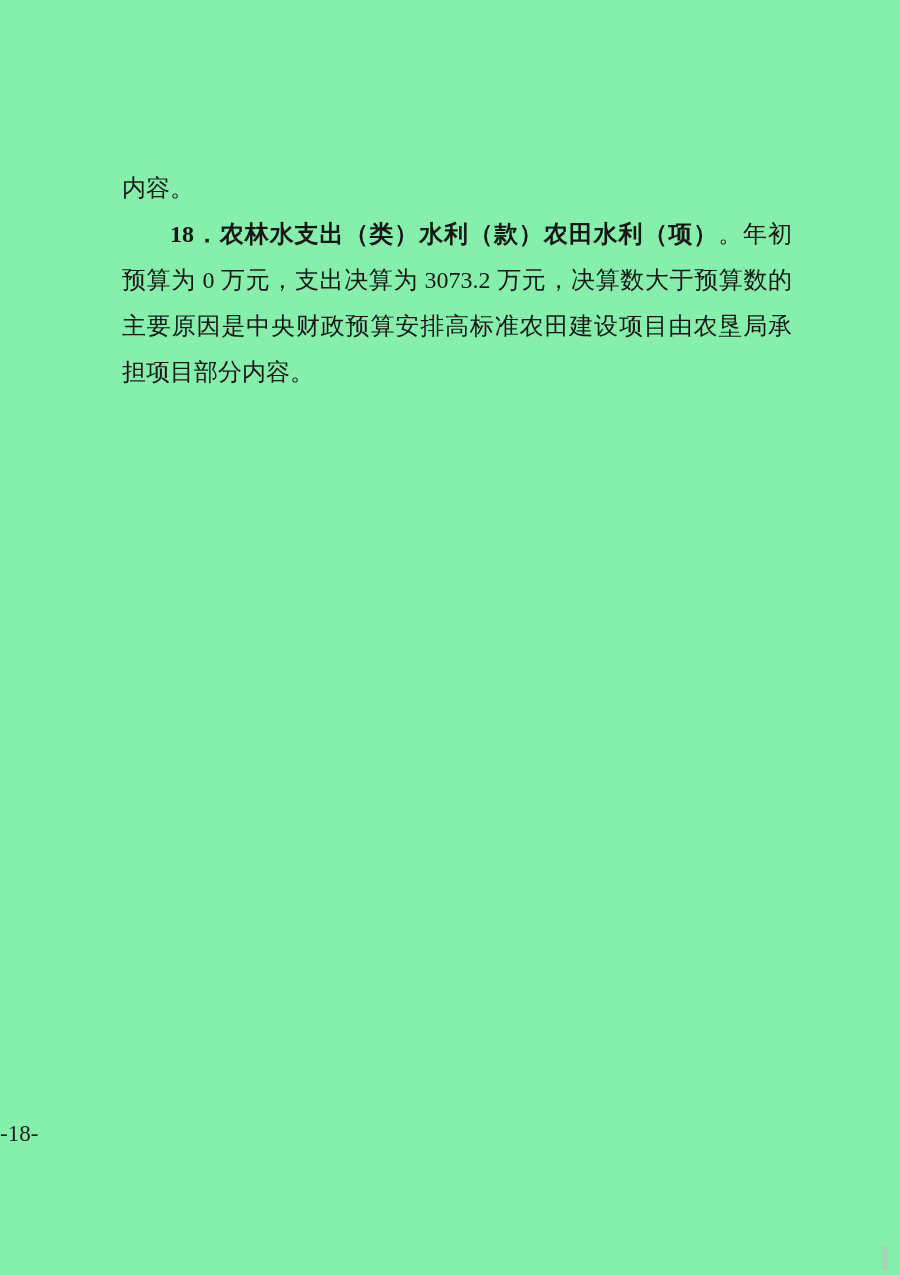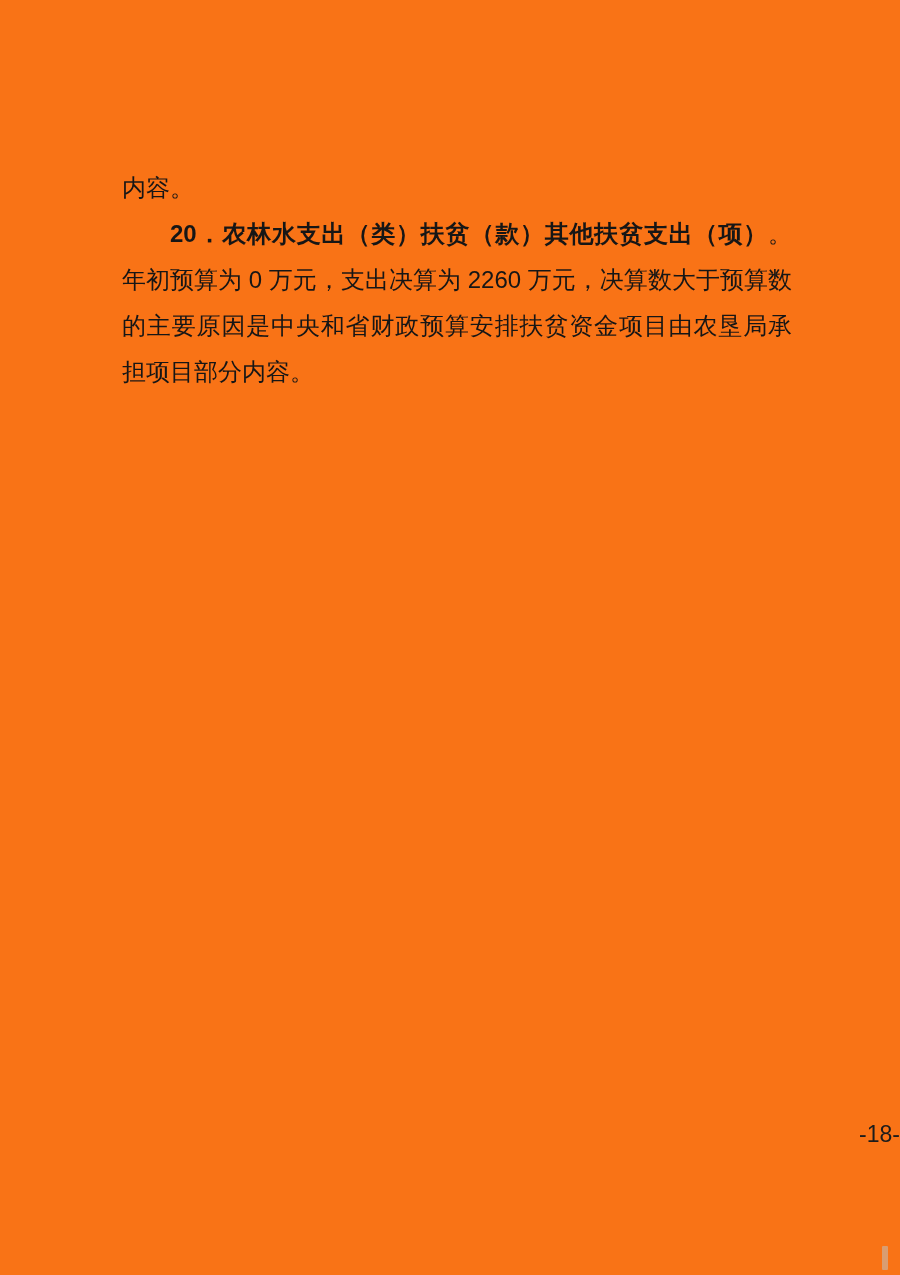--- a/index.html
+++ b/index.html
@@ -5,23 +5,23 @@
   * { box-sizing: border-box; }
   html, body {
     margin: 0;
     padding: 0;
     background: #ffffff;
   }
   .sheet {
     position: relative;
     width: 900px;
     height: 1275px;
-    background: #f97316;
+    background: #86efac;
     overflow: hidden;
-    font-family: Liberation Sans, sans-serif;
+    font-family: Liberation Serif, serif;
     color: #161616;
   }
   .content {
     position: absolute;
     left: 122px;
     top: 165px;
     width: 670px;
   }
   .para {
     margin: 0;
@@ -44,21 +44,21 @@
     letter-spacing: -2.2px;
   }
   .tight21 .hd {
     letter-spacing: -1.2px;
   }
   .page-number {
     position: absolute;
     top: 1118px;
     left: 0;
     width: 100%;
-    text-align: right;
+    text-align: left;
     font-size: 23px;
     line-height: 32px;
     color: #1c1c1c;
   }
   .scan-artifact {
     position: absolute;
     left: 882px;
     top: 1246px;
     width: 6px;
     height: 24px;
@@ -71,23 +71,23 @@
 <body>
 
 <div class="sheet">
 
   <div class="content">
 
     <p class="para no-indent"><span>内容。</span></p>
 
 
 
+    <p class="para"><span class="hd">18．农林水支出（类）水利（款）农田水利（项）</span><span>。年初预算为 0 万元，支出决算为 3073.2 万元，决算数大于预算数的主要原因是中央财政预算安排高标准农田建设项目由农垦局承担项目部分内容。</span></p>
 
 
-    <p class="para"><span class="hd">20．农林水支出（类）扶贫（款）其他扶贫支出（项）</span><span>。年初预算为 0 万元，支出决算为 2260 万元，决算数大于预算数的主要原因是中央和省财政预算安排扶贫资金项目由农垦局承担项目部分内容。</span></p>
 
 
   </div>
 
   <div class="page-number">-18-</div>
 
   <div class="scan-artifact"></div>
 
 </div>
 

